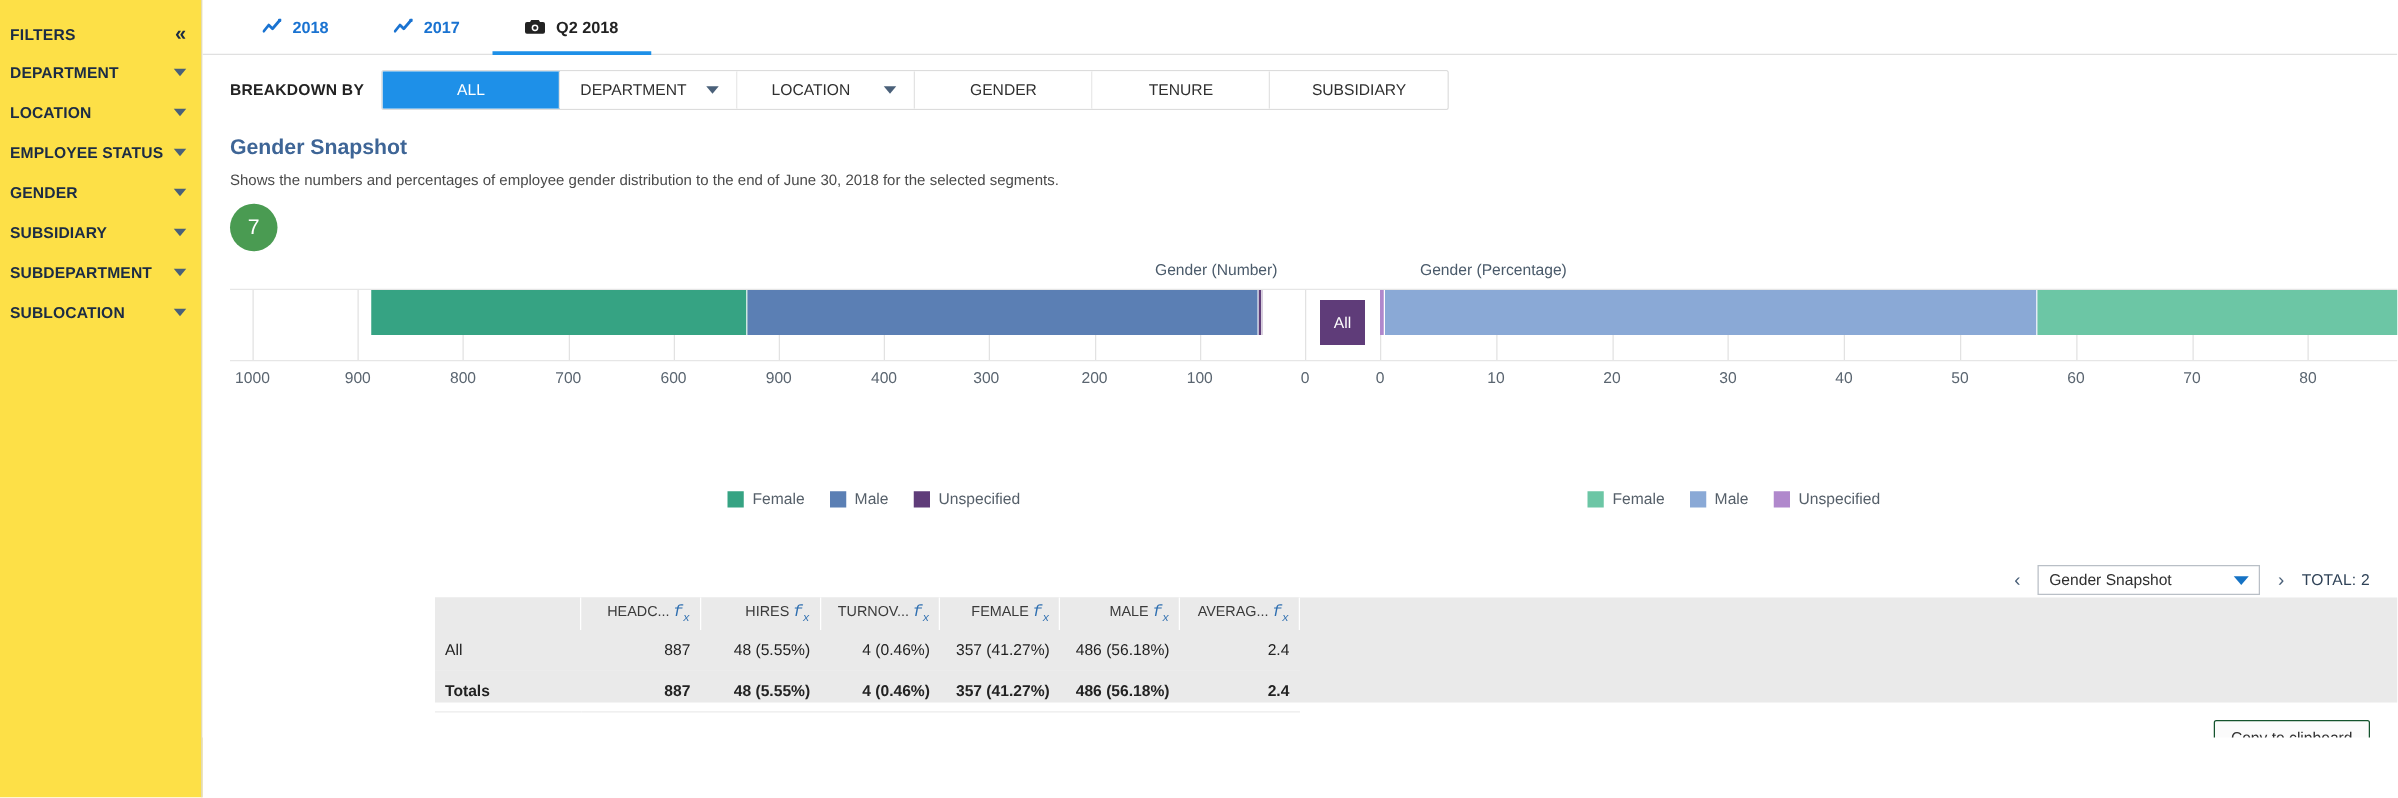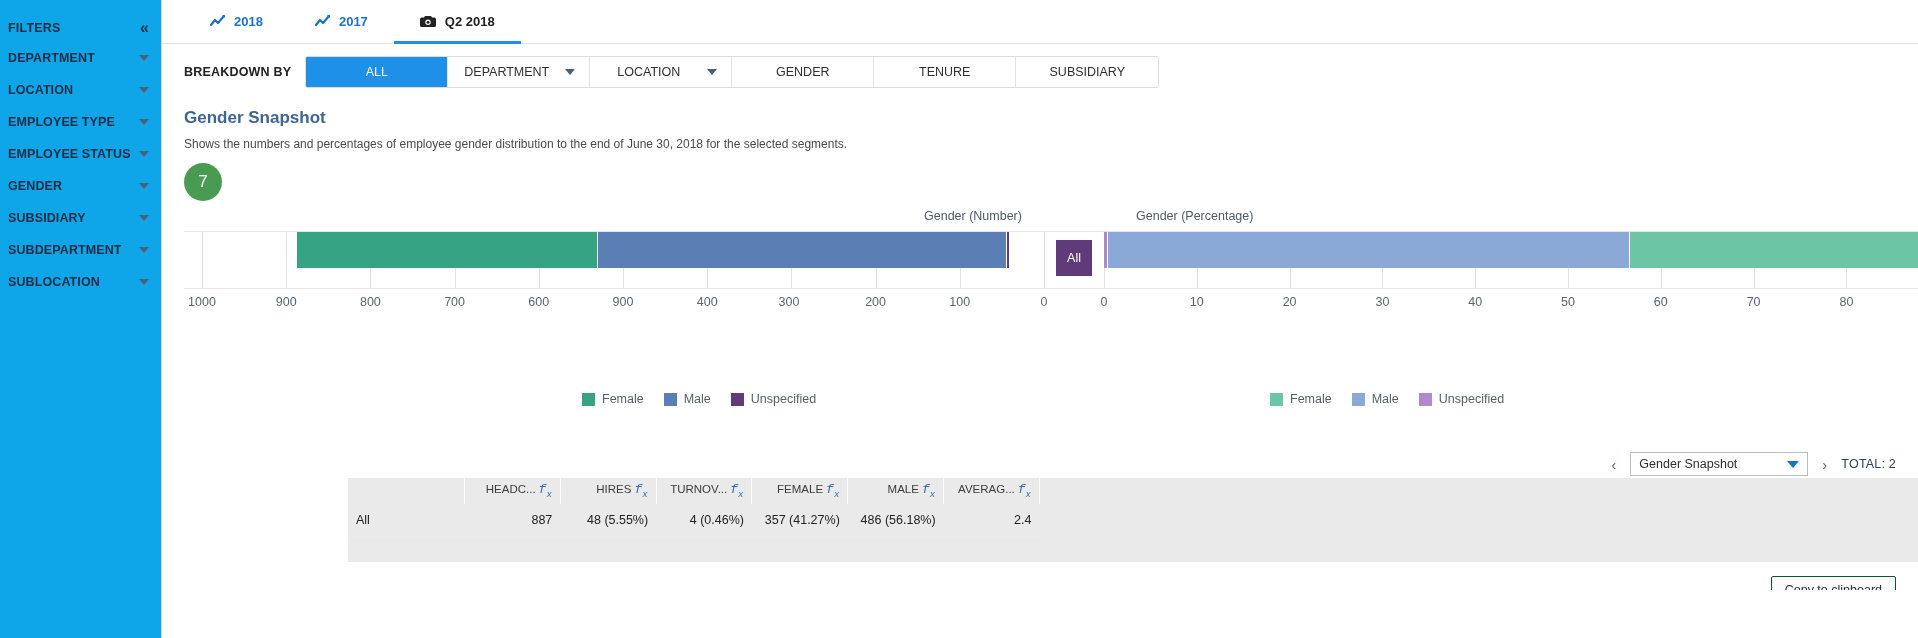--- a/index.html
+++ b/index.html
@@ -21,21 +21,21 @@
     width: 1918px;
     height: 638px;
     display: flex;
   }
 
   
   .sidebar {
     width: 162px;
     min-width: 162px;
     height: 638px;
-    background: #0ea5e9;
+    background: #fde047;
     border-right: 1px solid #d9d9d9;
     box-sizing: border-box;
     padding-top: 14px;
     position: relative;
   }
   .filters-head {
     display: flex;
     align-items: center;
     justify-content: space-between;
     padding: 0 12px 0 8px;
@@ -405,24 +405,20 @@
       <span class="filters-title">FILTERS</span>
       <span class="collapse-icon">«</span>
     </div>
     <div id="filter-list">
         <div class="filter-item">
           <span class="filter-label">DEPARTMENT</span>
           <span class="caret-down"></span>
         </div>
         <div class="filter-item">
           <span class="filter-label">LOCATION</span>
-          <span class="caret-down"></span>
-        </div>
-        <div class="filter-item">
-          <span class="filter-label">EMPLOYEE TYPE</span>
           <span class="caret-down"></span>
         </div>
         <div class="filter-item">
           <span class="filter-label">EMPLOYEE STATUS</span>
           <span class="caret-down"></span>
         </div>
         <div class="filter-item">
           <span class="filter-label">GENDER</span>
           <span class="caret-down"></span>
         </div>
@@ -620,20 +616,29 @@
         <tbody id="tbody">
             <tr class="">
               <td class="lbl">All</td>
               <td>887</td>
               <td>48 (5.55%)</td>
               <td>4 (0.46%)</td>
               <td>357 (41.27%)</td>
               <td>486 (56.18%)</td>
               <td>2.4</td>
             </tr>
+            <tr class="totals">
+              <td class="lbl">Totals</td>
+              <td>887</td>
+              <td>48 (5.55%)</td>
+              <td>4 (0.46%)</td>
+              <td>357 (41.27%)</td>
+              <td>486 (56.18%)</td>
+              <td>2.4</td>
+            </tr>
           </tbody>
       </table>
     </div>
 
     <div class="copy-btn">Copy to clipboard</div>
 
   </div>
 </div>
 
 </body></html>

